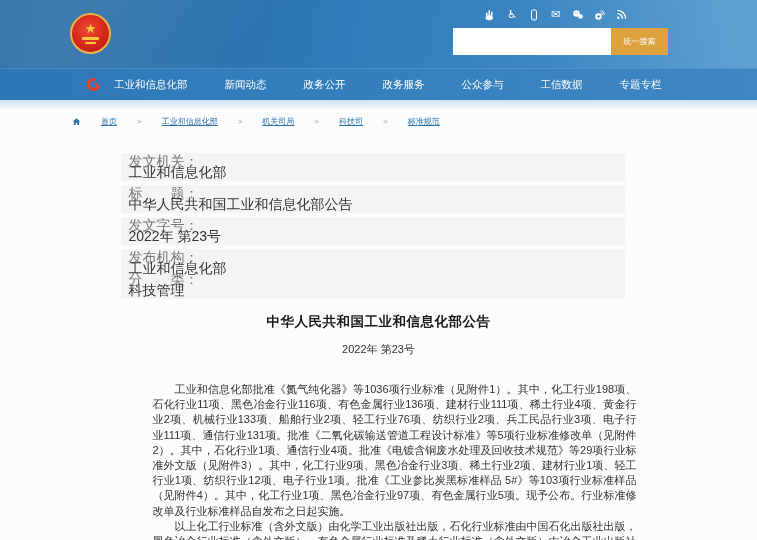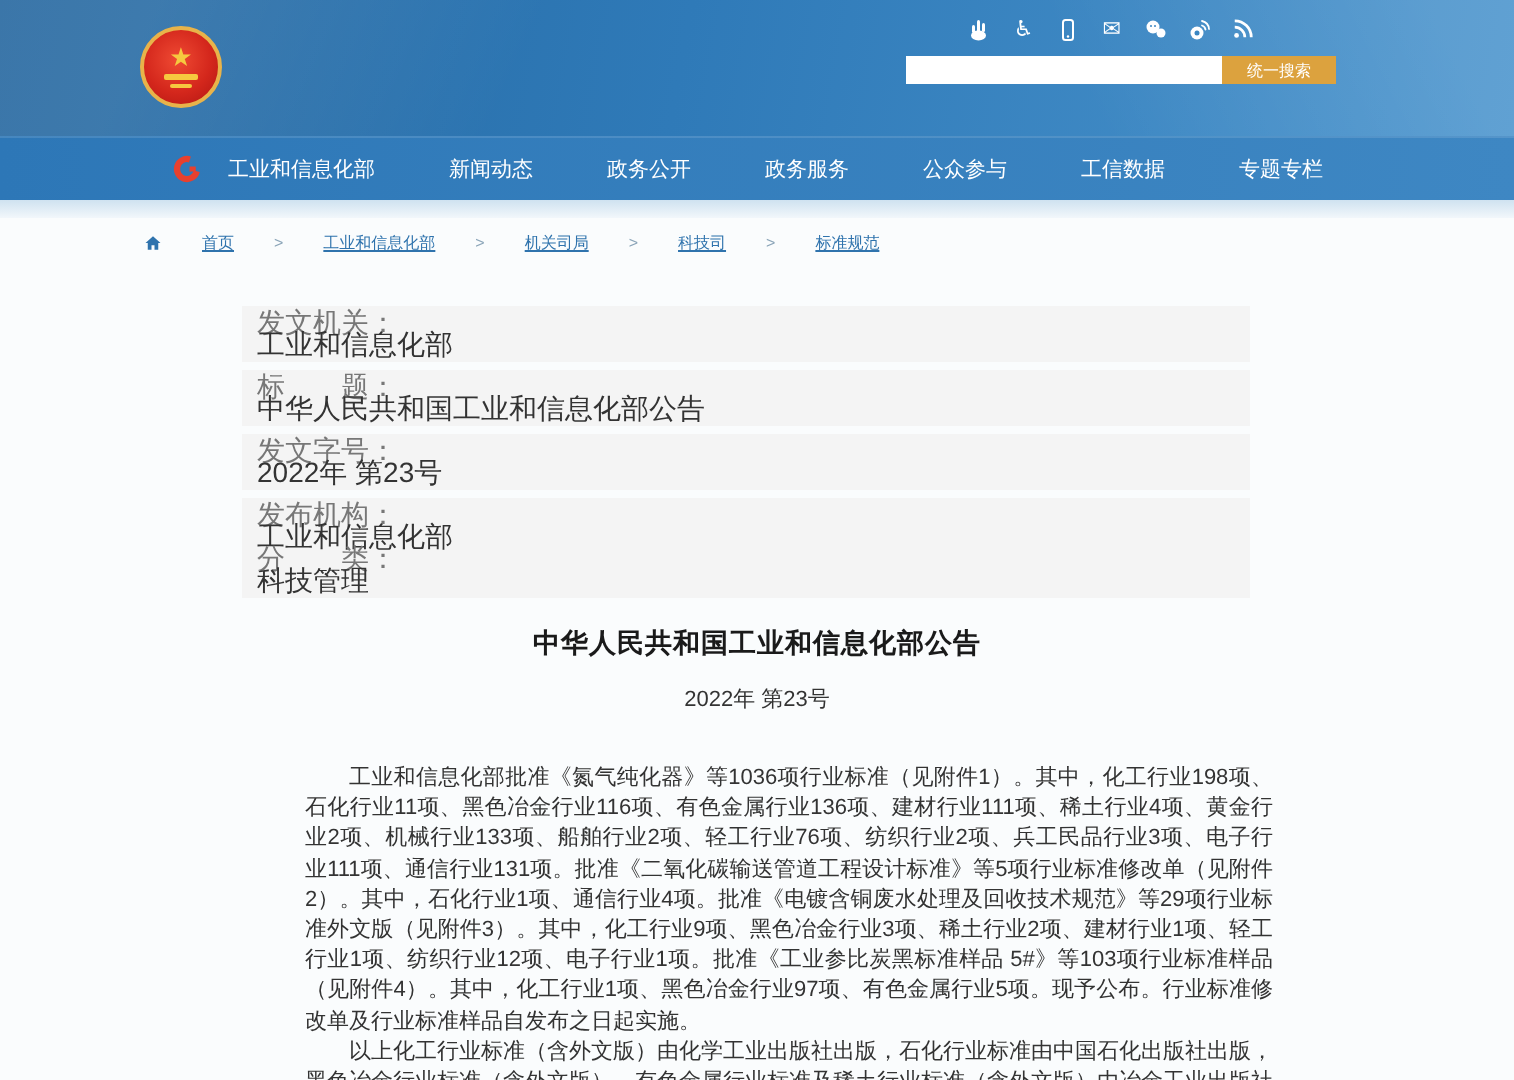--- a/index.html
+++ b/index.html
@@ -36,21 +36,21 @@
   .site-title { font-size:18.5px; font-weight:bold; letter-spacing:1px; text-shadow:0 1px 2px rgba(0,40,80,.35); }
   .site-subtitle { font-size:6.4px; margin-top:4px; color:#e9f3fb; letter-spacing:.2px; }
 
   .header-right { position:absolute; top:8px; right:89px; width:215px; }
   .icon-row { display:flex; align-items:center; justify-content:flex-end; gap:10px; height:13px; }
   .hicon { width:12px; height:12px; display:inline-flex; align-items:center; justify-content:center; }
   .hicon svg { display:block; }
   .uicon { color:#fff; font-size:11px; line-height:12px; font-family:"DejaVu Sans", sans-serif; }
   .rss-label { color:#fff; font-size:7.2px; margin-left:1px;margin-top:40px; }
 
-  .search-row { display:flex; height:14px; margin-top:7px; }
+  .search-row { display:flex; height:27px; margin-top:7px; }
   .search-input { flex:1; border:none; outline:none; background:#fff; font-size:9px; padding:0 6px; }
   .search-btn { width:57px; border:none; background:#dca23e; color:#fff; font-size:8px; cursor:pointer; }
 
   .quick-links { display:flex; gap:9px; margin-top:7px; justify-content:flex-start; }
   .quick-links span { color:#fff; font-size:8.3px; cursor:pointer; white-space:nowrap; }
 
   .nav-logo { width:15px; height:15px; margin-right:13px; }
   .nav-item { color:#fff; font-size:10.5px; margin-right:37px; cursor:pointer; white-space:nowrap; }
 
   

